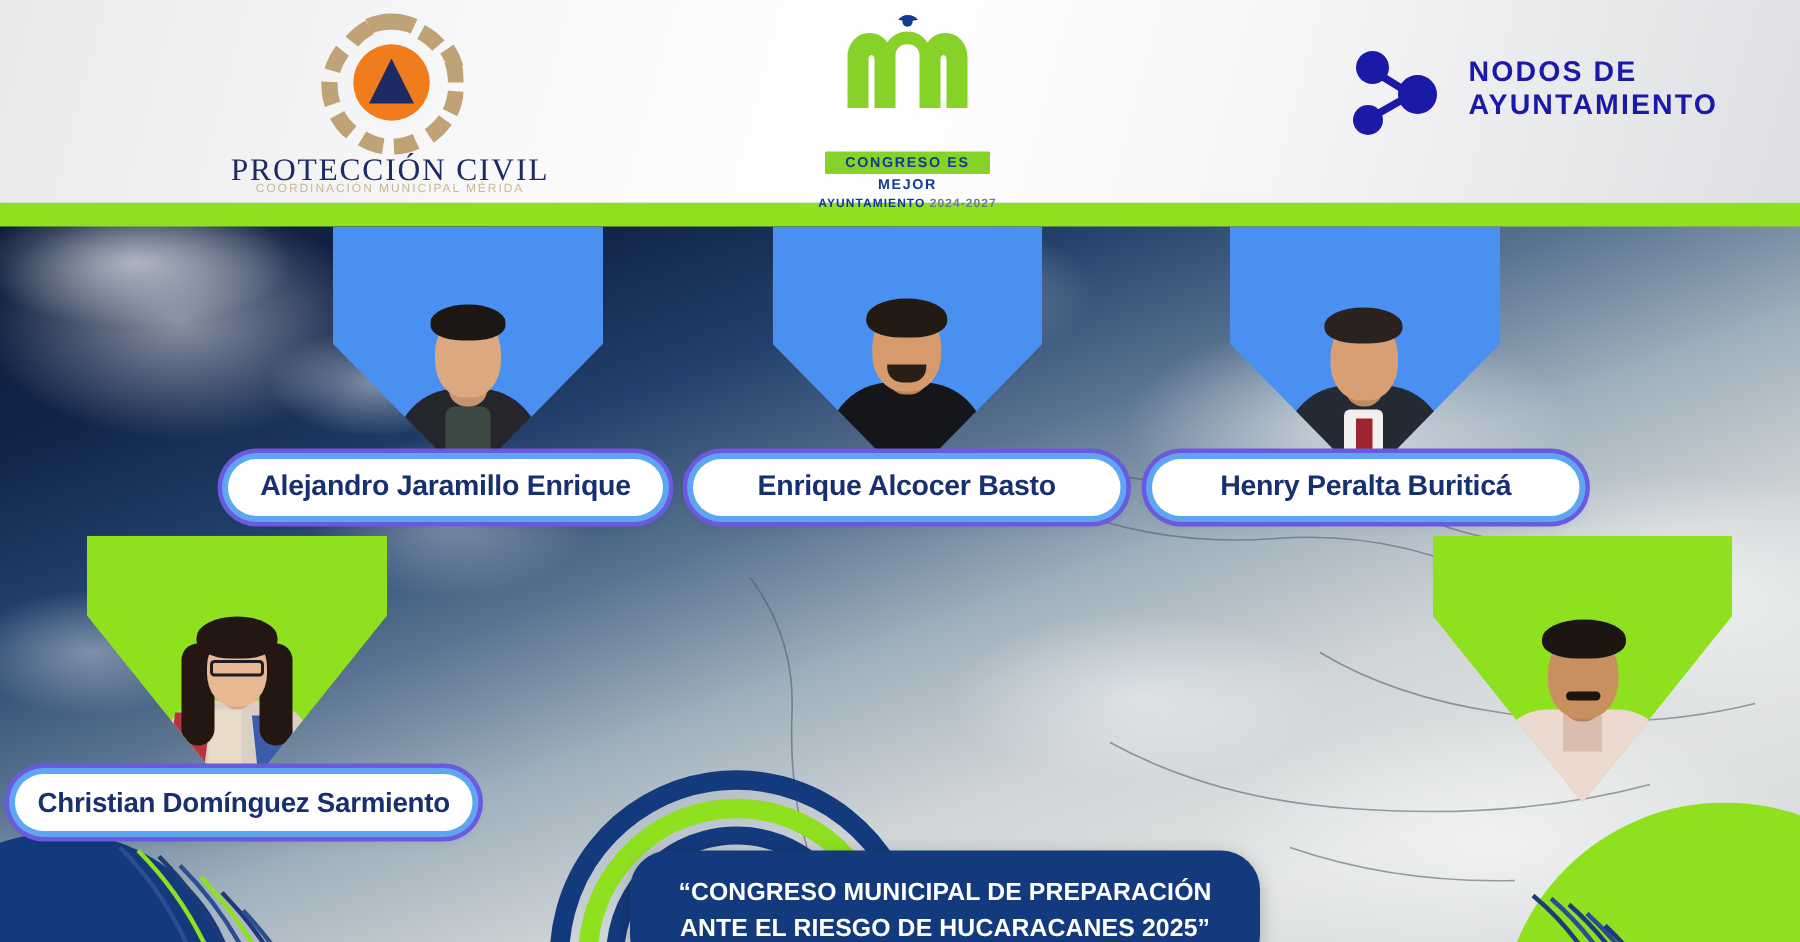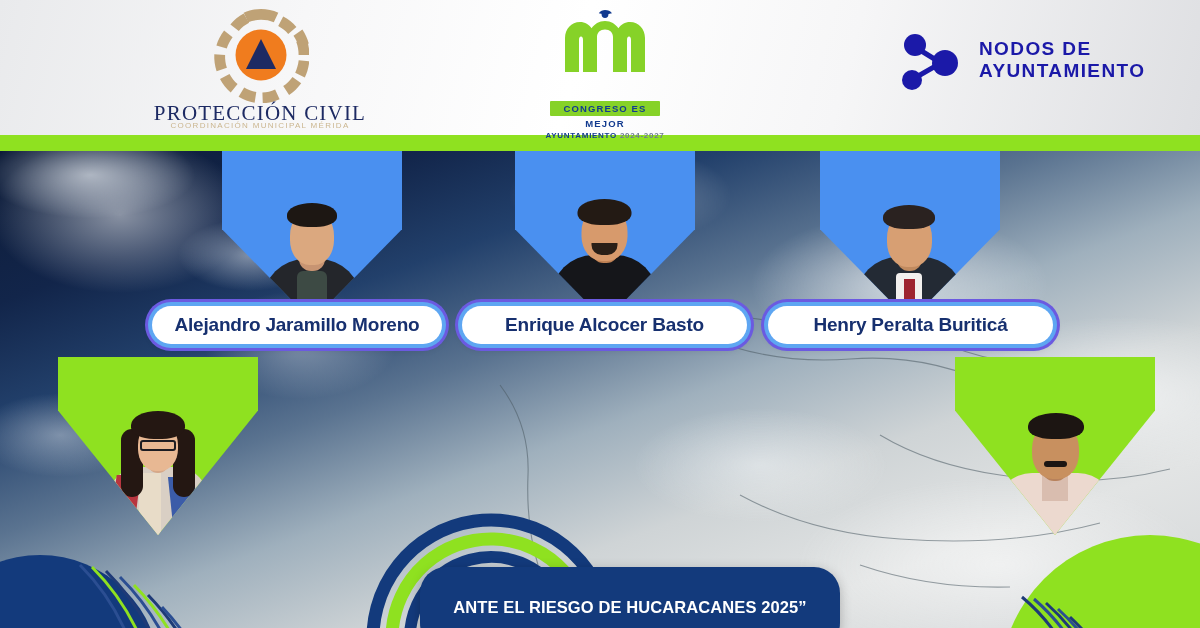--- a/index.html
+++ b/index.html
@@ -314,26 +314,28 @@
       <g fill="none" stroke-width="3">
         <path d="M62 62 q72 60 74 180" stroke="#1E3A77"></path>
         <path d="M74 64 q72 62 74 178" stroke="#2B4E92"></path>
         <path d="M86 68 q72 64 74 174" stroke="#1E3A77"></path>
         <path d="M98 74 q70 64 72 168" stroke="#2B4E92"></path>
         <path d="M110 82 q68 64 70 160" stroke="#1E3A77"></path>
       </g>
     </svg>
 
     <div class="title-box">
+      <div>“CONGRESO MUNICIPAL DE PREPARACIÓN</div>
       <div>ANTE EL RIESGO DE HUCARACANES 2025”</div>
     </div>
 
   </div>
 
-  <div class="pill" style="left:152px;top:306px;width:290px;height:38px;font-size:19px;">Alejandro Jaramillo Moreno</div>
+  <div class="pill" style="left:152px;top:306px;width:290px;height:38px;font-size:19px;">Alejandro Jaramillo Enrique</div>
 
   <div class="pill" style="left:768px;top:306px;width:285px;height:38px;font-size:19px;">Henry Peralta Buriticá</div>
 
   <div class="pill" style="left:462px;top:306px;width:285px;height:38px;font-size:19px;">Enrique Alcocer Basto</div>
 
+  <div class="pill" style="left:10px;top:516px;width:305px;height:38px;font-size:18.5px;">Christian Domínguez Sarmiento</div>
 
 
 </div>
 
 </body></html>

